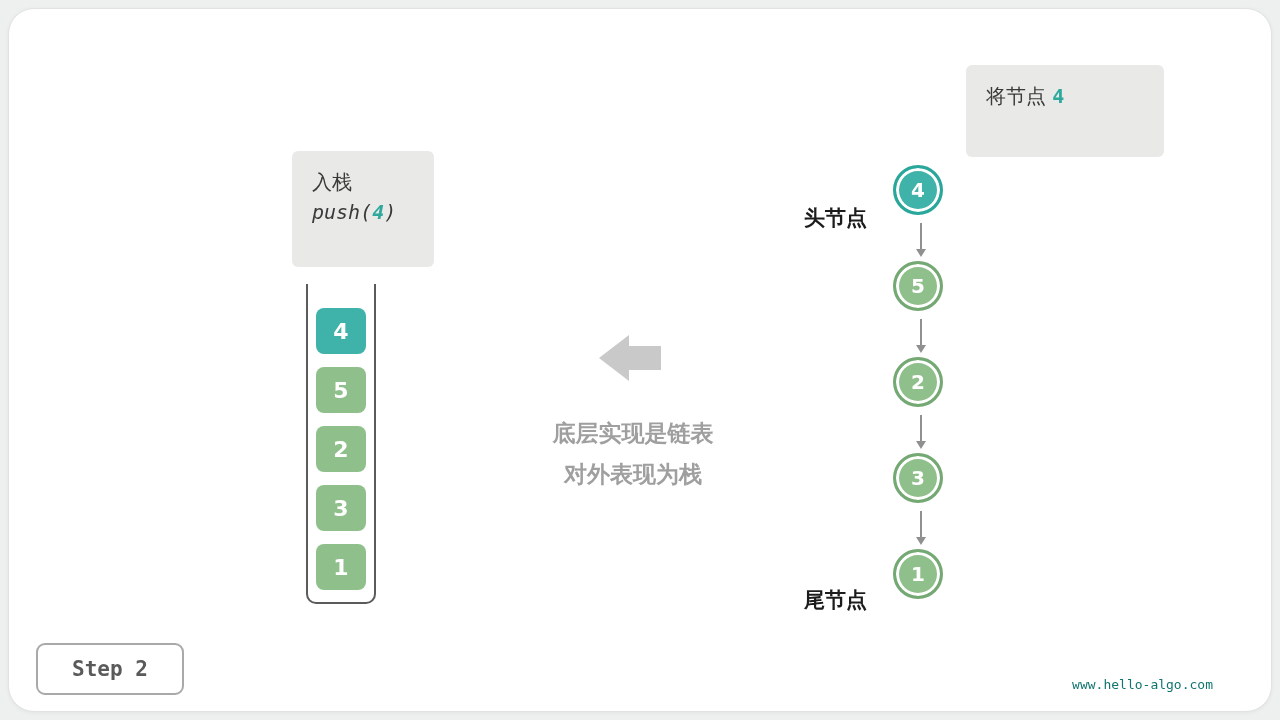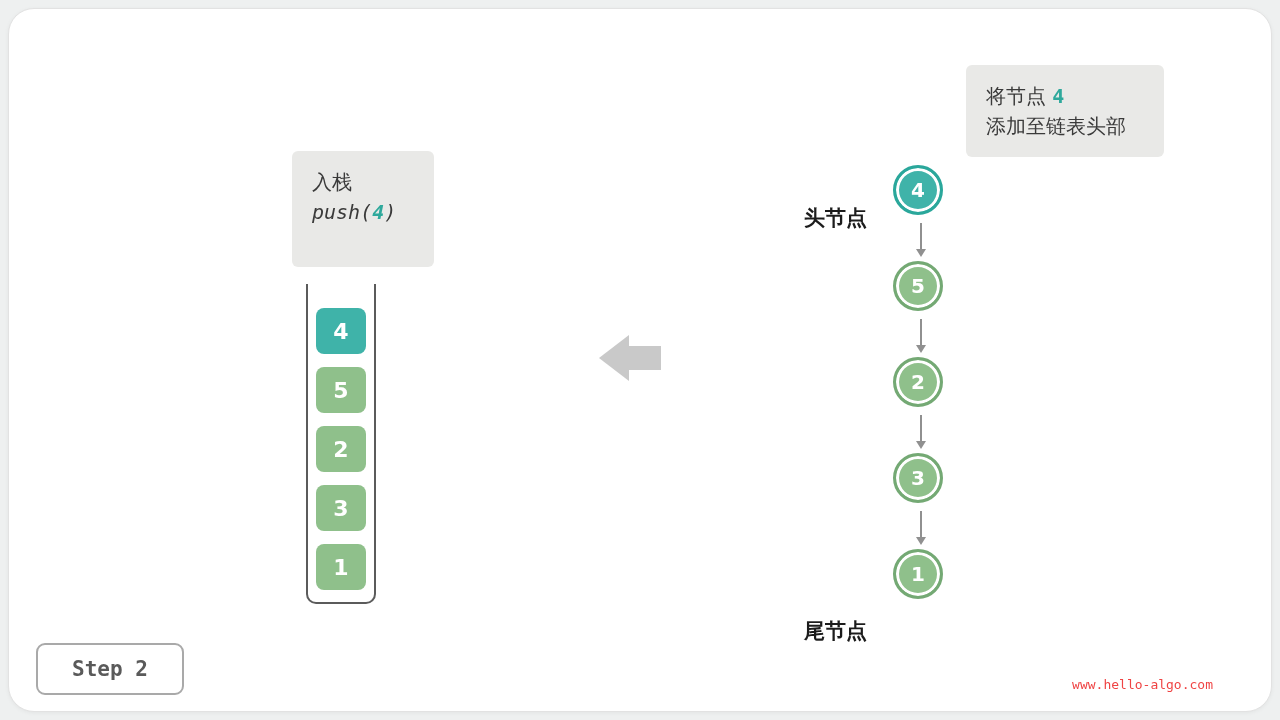--- a/index.html
+++ b/index.html
@@ -130,72 +130,75 @@
     width: 100px;
     left: 758px;
     text-align: right;
     color: #1c1c1c;
     font-size: 21px;
     font-weight: bold;
     line-height: 28px;
     margin-top: 28px;
   }
   .head-label { top: 167px; }
-  .tail-label { top: 580px; }
+  .tail-label { top: 549px; }
 
   
   .step-badge {
     position: absolute;
     left: 27px; top: 634px;
     width: 148px; height: 52px;
     background: #ffffff;
     border: 2px solid #a9a9a9;
     border-radius: 9px;
     display: flex; align-items: center; justify-content: center;
     font-family: "DejaVu Sans Mono", monospace;
     font-size: 21px;
     font-weight: bold;
     color: #5a5a5a;
   }
   .watermark {
     position: absolute;
     right: 58px; top: 668px;
     font-family: "DejaVu Sans Mono", monospace;
     font-size: 13px;
-    color: #ef4444;
+    color: #0f766e;
   }
 </style>
 </head>
 <body>
 
 <div class="card">
 
   <div class="info-box callout-box">
     <div><span>将节点</span>&nbsp;<span class="teal-text">4</span></div>
-    <div>添加至链表头部</div>
   </div>
 
   <div class="info-box op-box">
     <div>入栈</div>
     <div class="mono"><span>push(</span><span class="teal-text">4</span><span>)</span></div>
   </div>
 
   <div class="stack-container">
     <div class="stack-item teal">4</div>
     <div class="stack-item">5</div>
     <div class="stack-item">2</div>
     <div class="stack-item">3</div>
     <div class="stack-item">1</div>
   </div>
 
   <div class="big-arrow">
     <div class="big-arrow-head"></div>
     <div class="big-arrow-tail"></div>
   </div>
 
+  <div class="note">
+    <div>底层实现是链表</div>
+    <div>对外表现为栈</div>
+  </div>
 
   <div class="node-label head-label">头节点</div>
   <div class="node-label tail-label">尾节点</div>
 
   <div class="list-node teal node-1">4</div>
   <div class="list-node node-2">5</div>
   <div class="list-node node-3">2</div>
   <div class="list-node node-4">3</div>
   <div class="list-node node-5">1</div>
 

